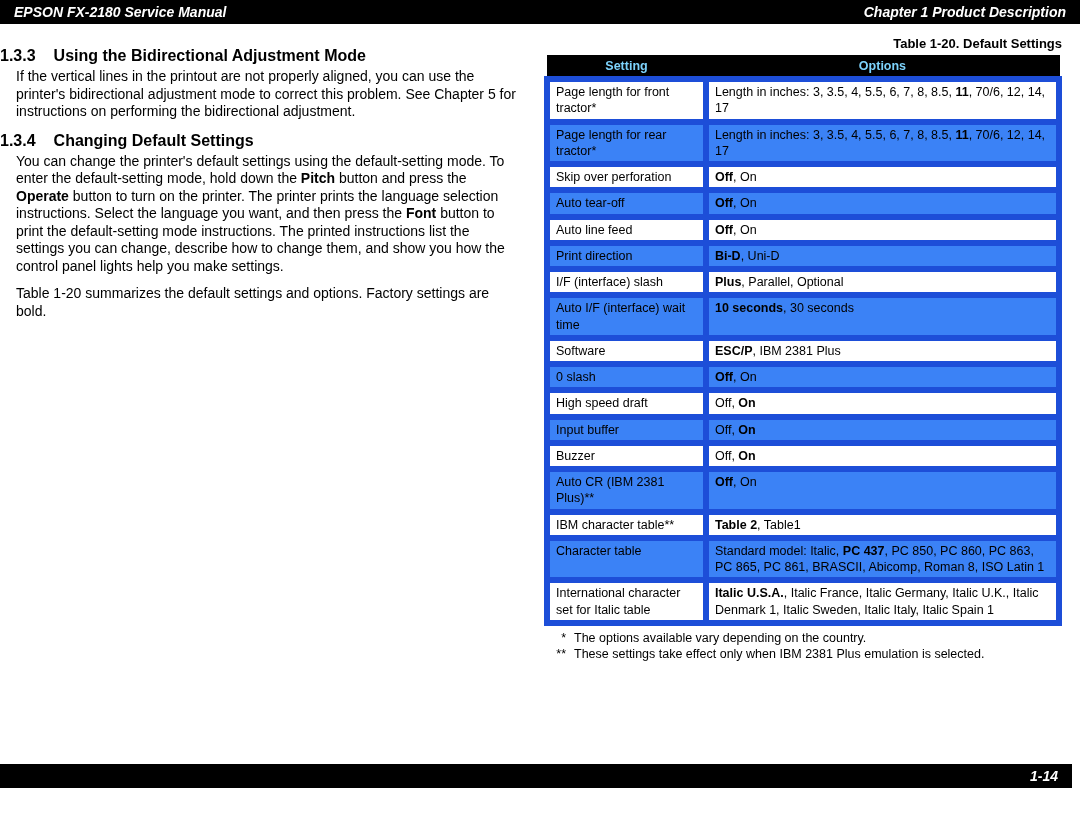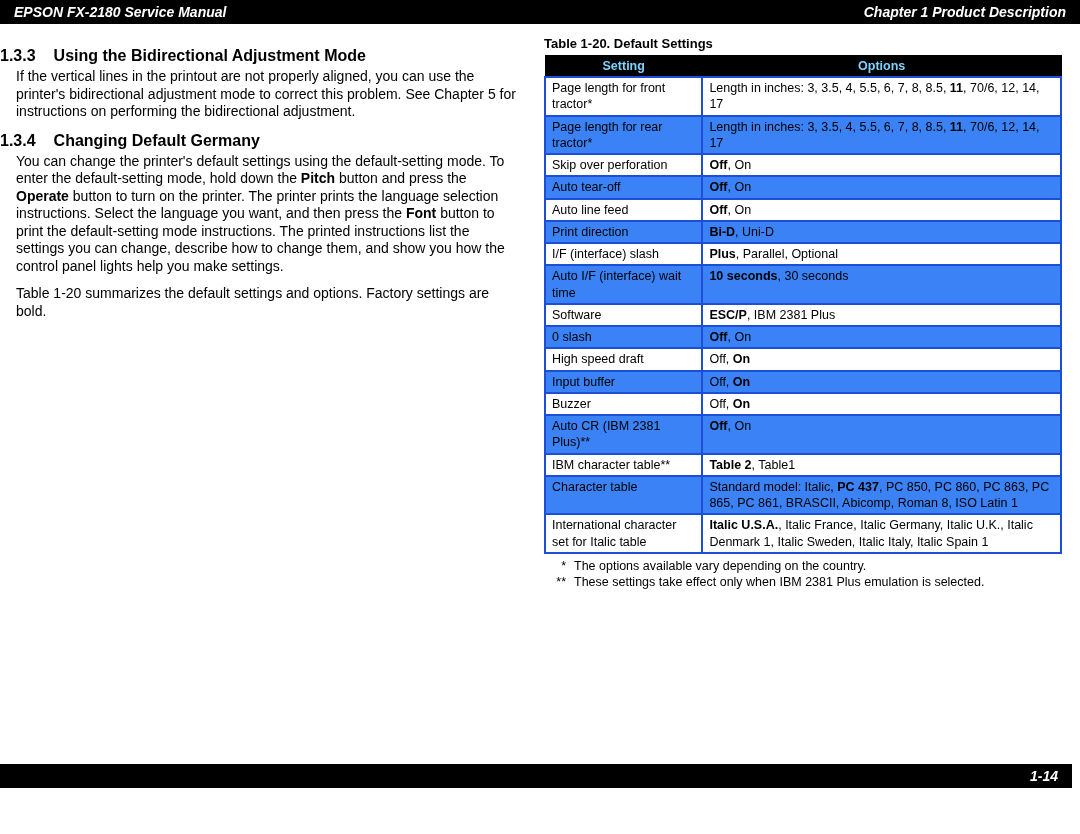--- a/index.html
+++ b/index.html
@@ -61,40 +61,40 @@
     margin: 10px 0 2px 0;
   }
   h3.section .num {
     display: inline-block;
     margin-right: 18px;
   }
   .para {
     margin: 0 0 10px 16px;
   }
   .table-caption {
-    text-align: left;
+    text-align: right;
     font-weight: bold;
     font-size: 13px;
     margin-bottom: 4px;
   }
   table.settings {
     border-collapse: collapse;
     width: 100%;
     font-size: 12.5px;
   }
   table.settings th {
     background: #000;
     color: #7dd3fc;
     font-weight: bold;
     padding: 3px 6px;
     text-align: center;
     border: 1px solid #000;
   }
   table.settings td {
-    border: 2px solid #1d4ed8;
+    border: 6px solid #1d4ed8;
     padding: 2px 6px;
     vertical-align: top;
     line-height: 1.3;
     margin-left: 44px;
   }
   table.settings tr.shade td {
     background: #3b82f6;
   }
   .footnotes {
     font-size: 12.5px;
@@ -125,21 +125,21 @@
 
   <div class="content">
 
     <div class="left-col">
       <h3 class="section">
         <span class="num">1.3.3</span><span>Using the Bidirectional Adjustment Mode</span>
       </h3>
       <p class="para">If the vertical lines in the printout are not properly aligned, you can use the printer's bidirectional adjustment mode to correct this problem. See Chapter 5 for instructions on performing the bidirectional adjustment.</p>
 
       <h3 class="section">
-        <span class="num">1.3.4</span><span>Changing Default Germany</span>
+        <span class="num">1.3.4</span><span>Changing Default Settings</span>
       </h3>
       <p class="para">
         <span>You can change the printer's default settings using the default-setting mode. To enter the default-setting mode, hold down the </span><b>Pitch</b><span> button and press the </span><b>Operate</b><span> button to turn on the printer. The printer prints the language selection instructions. Select the language you want, and then press the </span><b>Font</b><span> button to print the default-setting mode instructions. The printed instructions list the settings you can change, describe how to change them, and show you how the control panel lights help you make settings.</span>
       </p>
       <p class="para">Table 1-20 summarizes the default settings and options. Factory settings are bold.</p>
     </div>
 
     <div class="right-col">
       <div class="table-caption">Table 1-20. Default Settings</div>
       <table class="settings">

